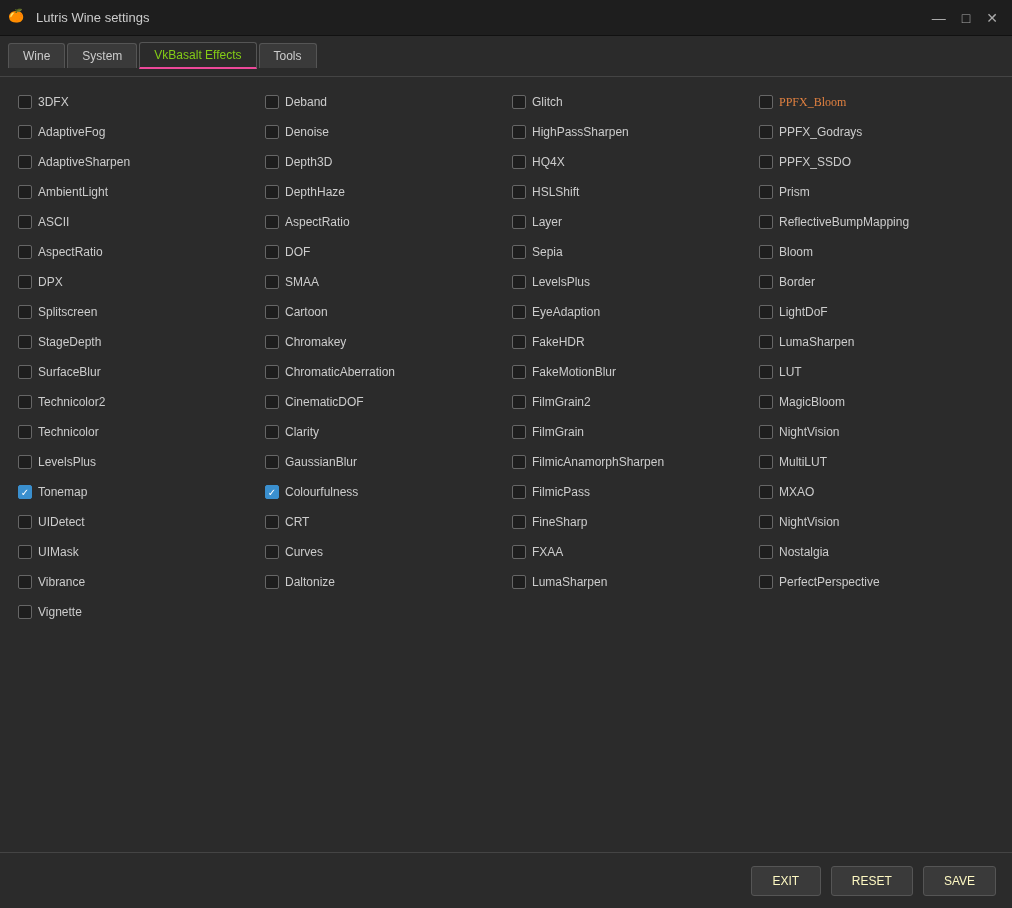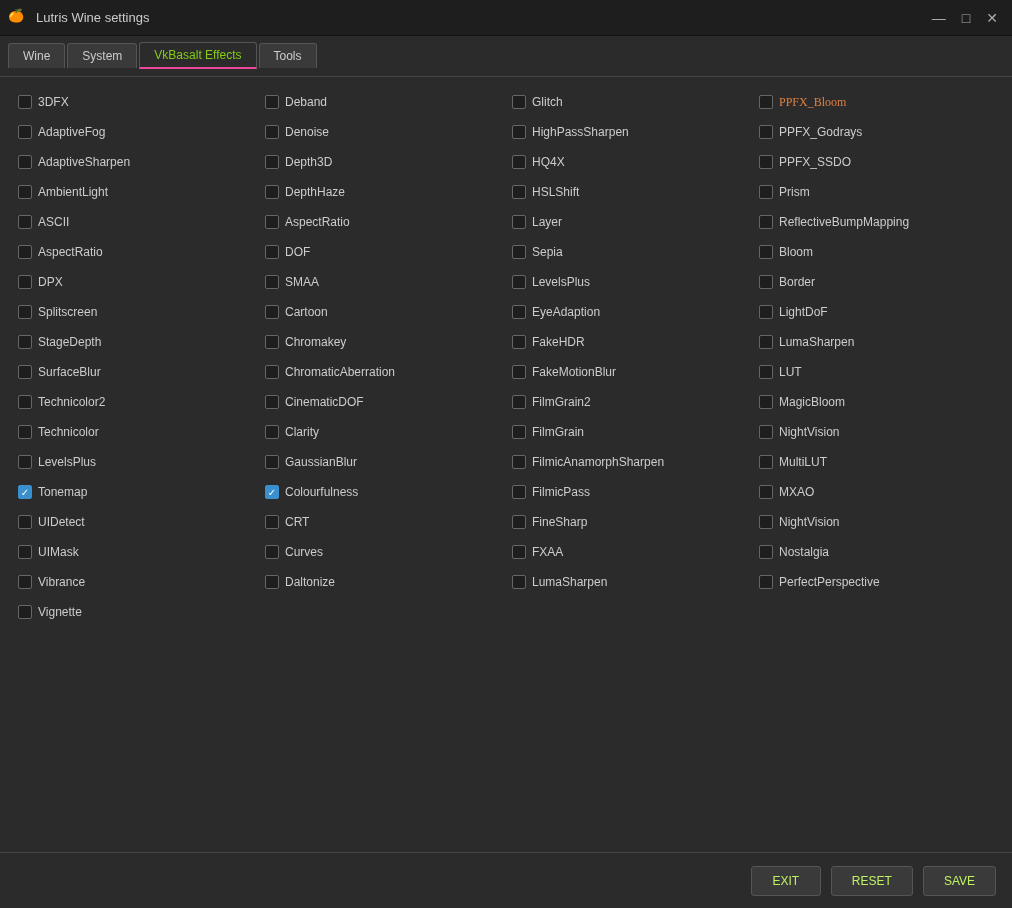--- a/index.html
+++ b/index.html
@@ -131,21 +131,21 @@
       border-top: 1px solid #444;
       display: flex;
       align-items: center;
       justify-content: flex-end;
       padding: 0 16px;
       gap: 10px;
     }
     .footer-btn {
       background: #3a3a3a;
       border: 1px solid #555;
-      color: #bef264;
+      color: #fef9c3;
       padding: 7px 20px;
       border-radius: 3px;
       cursor: pointer;
       font-size: 12px;
       min-width: 70px;
     }
   </style>
 </head>
 <body>
 

